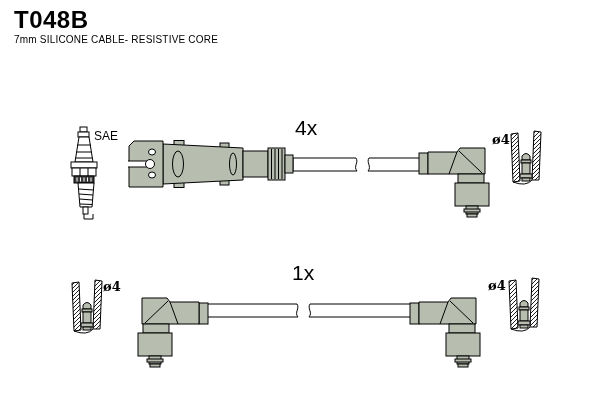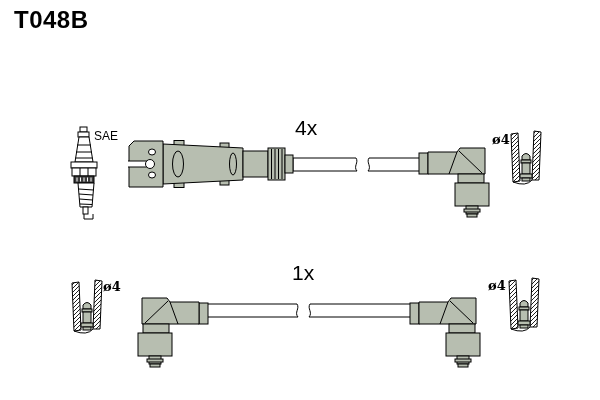--- a/index.html
+++ b/index.html
@@ -16,20 +16,21 @@
   svg text.qty { font-size:21px; }
   svg text.sae { font-size:12px; }
   svg text.dia { font-family:"DejaVu Serif", serif; font-weight:bold; font-size:13px; }
 </style>
 </head>
 <body>
 
 <div class="page">
 
   <div class="part-number">T048B</div>
+  <div class="subtitle">7mm SILICONE CABLE- RESISTIVE CORE</div>
 
   <svg class="diagram" width="600" height="400" viewBox="0 0 600 400">
     <defs>
       <pattern id="hatch" width="4" height="4" patternUnits="userSpaceOnUse">
         <path d="M0,4 L4,0" stroke="#222" stroke-width="1"></path>
       </pattern>
 
       <g id="elbow-boot" fill="#b7beb0" stroke="#000" stroke-width="1">
         <rect x="0" y="6" width="9" height="21"></rect>
         <polygon points="9,5 38,5 41,1 66,1 66,27 9,27"></polygon>

